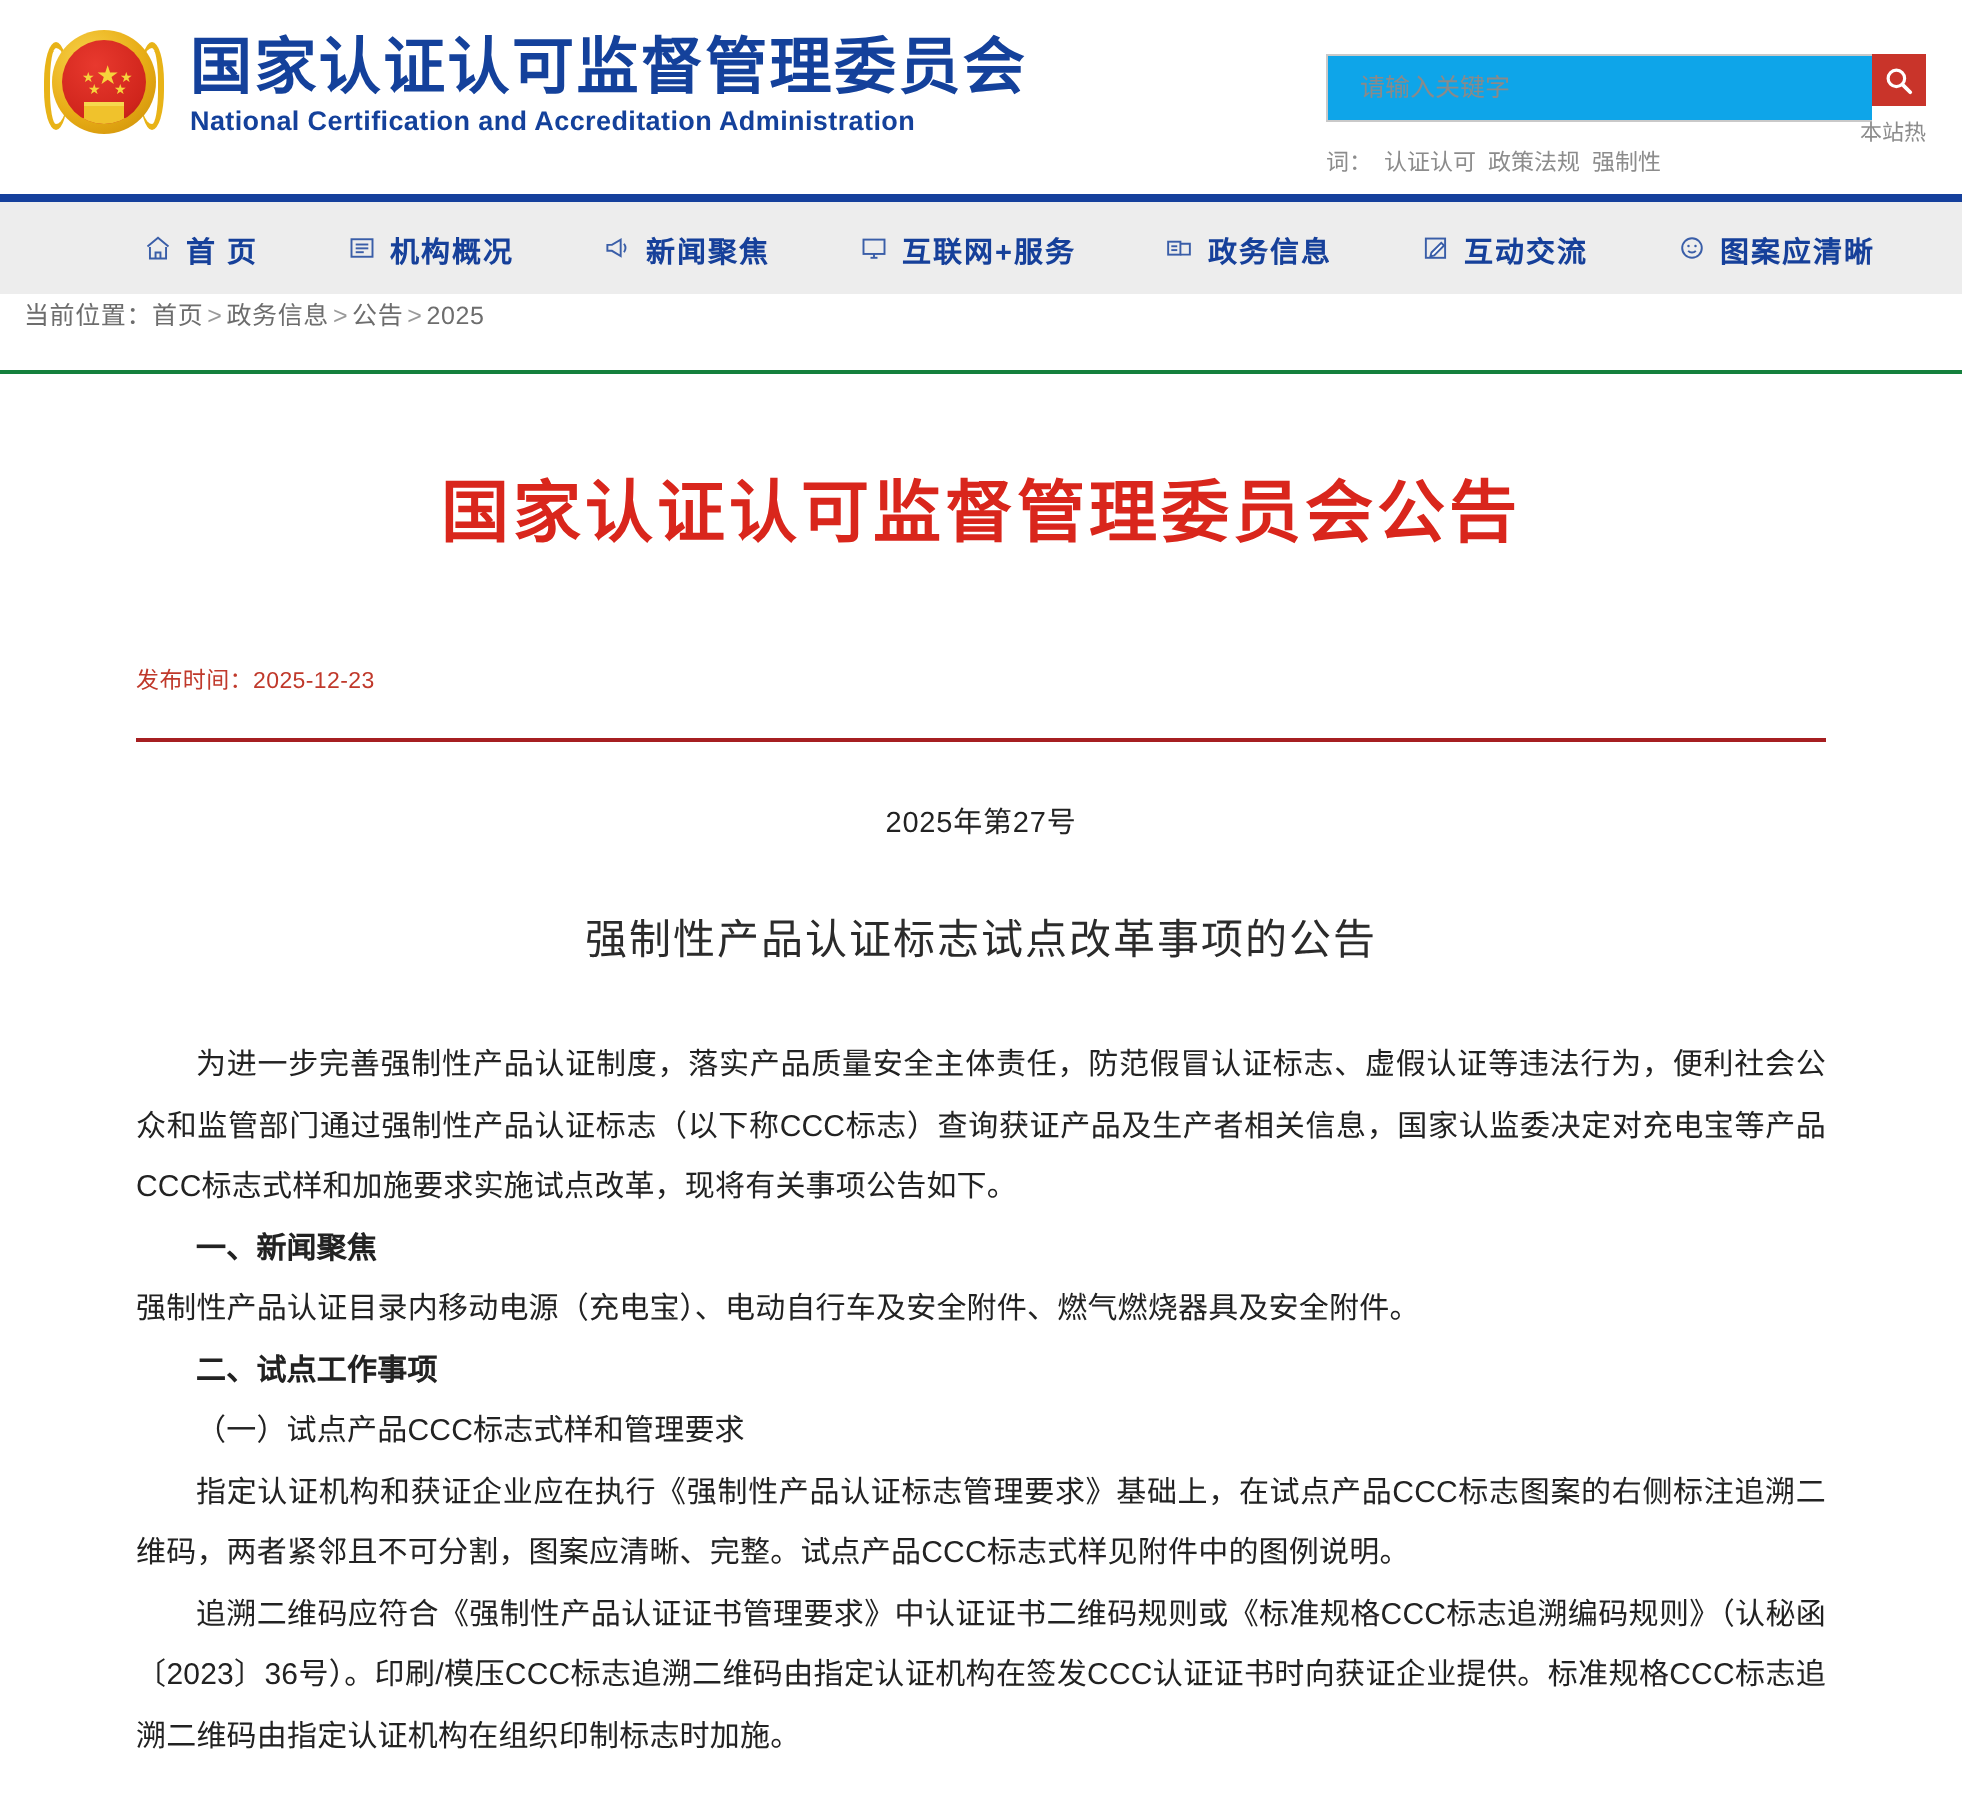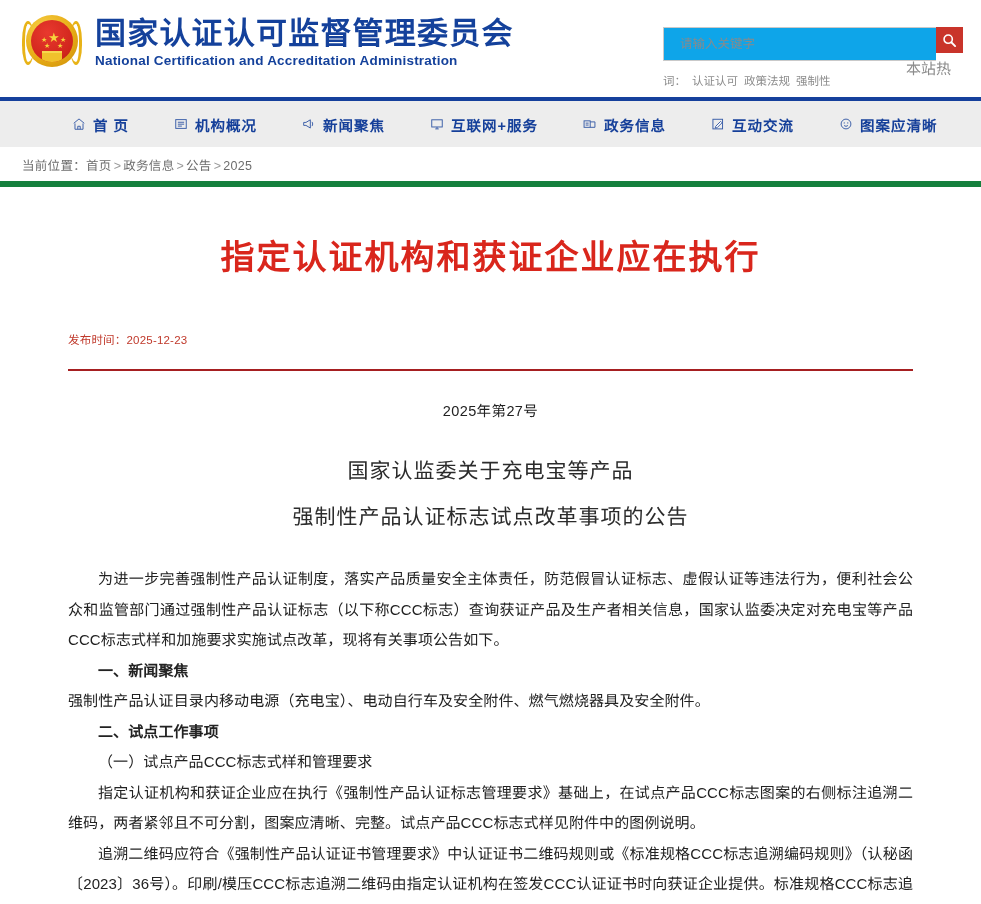--- a/index.html
+++ b/index.html
@@ -127,22 +127,22 @@
   }
   .search-btn svg { display: block; }
 
   .hot-wrap {
     margin-top: 4px;
     position: relative;
     min-height: 30px;
   }
   .hot-label-top {
     position: absolute;
-    right: 12px; top: 0;
-    font-size: 15px;
+    right: 0; top: 0;
+    font-size: 11px;
     color: #8c8c8c;
     white-space: nowrap;
   }
   .hot-line {
     position: absolute;
     left: 0; top: 15px;
     display: flex;
     align-items: center;
     gap: 6px;
     font-size: 11.5px;
@@ -181,23 +181,22 @@
     color: #16409a;
     font-weight: bold;
     letter-spacing: 1px;
   }
 
   
   .breadcrumb-bar {
     width: 981px;
     height: 40px;
     display: flex;
-    align-items: center;
-    padding-left: 22px;
-    border-bottom: 6px solid #15803d;
+    padding-left: 12px;
+    border-bottom: 2px solid #15803d;
     background: #fff;
   }
   .breadcrumb {
     font-size: 12.5px;
     color: #6d6d6d;
     letter-spacing: 0.3px;
   }
   .breadcrumb .crumb { color: #6d6d6d; text-decoration: none; cursor: pointer; }
   .breadcrumb .sep { color: #9a9a9a; margin: 0 2px; }
 
@@ -393,30 +392,29 @@
 </nav>
 
 <div class="breadcrumb-bar">
   <div class="breadcrumb">
     <span>当前位置：</span><a class="crumb">首页</a><span class="sep">&gt;</span><a class="crumb">政务信息</a><span class="sep">&gt;</span><a class="crumb">公告</a><span class="sep">&gt;</span><a class="crumb">2025</a>
   </div>
 </div>
 
 <div class="article">
 
-  <h1 class="doc-title">指定认证机构和获证企业应在执行</h1>
+  <h1 class="doc-title">国家认证认可监督管理委员会公告</h1>
 
   <div class="pub-time">发布时间：2025-12-23</div>
 
   <div class="red-rule"></div>
 
   <div class="doc-number">2025年第27号</div>
 
   <div class="doc-heading">
-    <div>国家认监委关于充电宝等产品</div>
     <div>强制性产品认证标志试点改革事项的公告</div>
   </div>
 
   <div class="body-text">
     <p class="para">为进一步完善强制性产品认证制度，落实产品质量安全主体责任，防范假冒认证标志、虚假认证等违法行为，便利社会公众和监管部门通过强制性产品认证标志（以下称CCC标志）查询获证产品及生产者相关信息，国家认监委决定对充电宝等产品CCC标志式样和加施要求实施试点改革，现将有关事项公告如下。</p>
     <p class="para sec-head">一、新闻聚焦</p>
     <p class="para" style="text-indent:0;">强制性产品认证目录内移动电源（充电宝）、电动自行车及安全附件、燃气燃烧器具及安全附件。</p>
     <p class="para sec-head">二、试点工作事项</p>
     <p class="para sub-head">（一）试点产品CCC标志式样和管理要求</p>
     <p class="para">指定认证机构和获证企业应在执行《强制性产品认证标志管理要求》基础上，在试点产品CCC标志图案的右侧标注追溯二维码，两者紧邻且不可分割，图案应清晰、完整。试点产品CCC标志式样见附件中的图例说明。</p>

